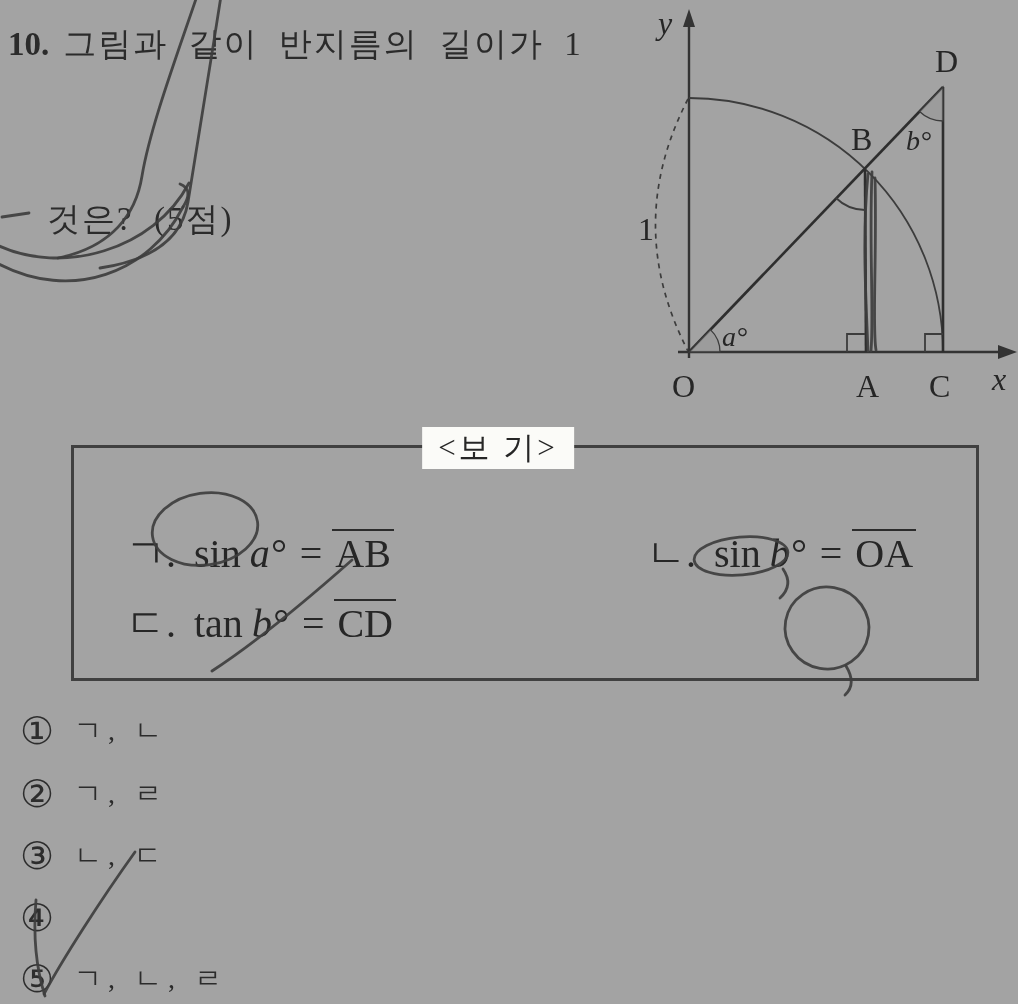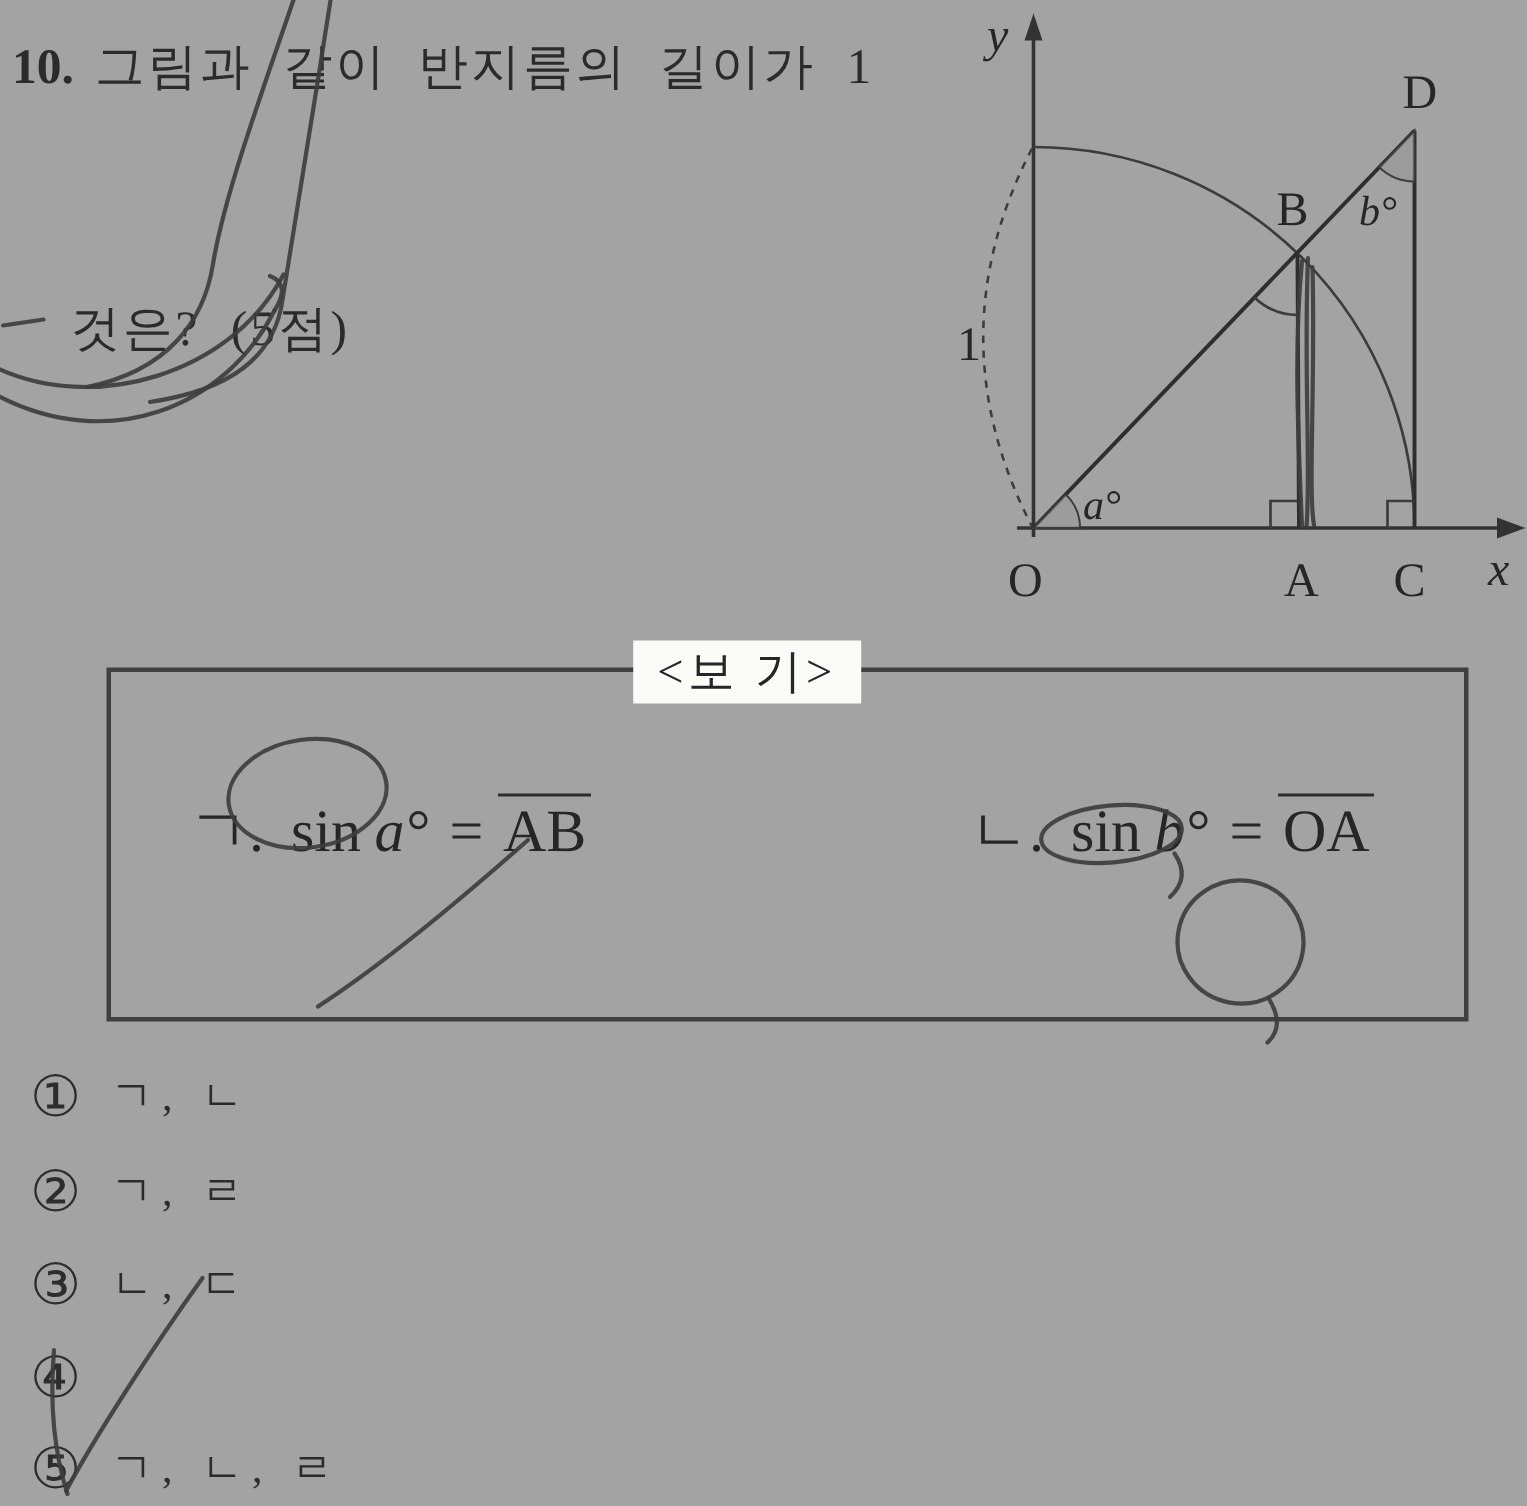--- a/index.html
+++ b/index.html
@@ -92,20 +92,23 @@
 
   <div class="bogi-box">
     <div class="bogi-title">&lt;보 기&gt;</div>
 
     <div class="bogi-item" style="left:52px; top:78px;">
       <span class="tag">ㄱ.</span><span class="fn">sin</span><span class="var">a°</span><span class="eq">=</span><span class="seg">AB</span>
     </div>
     <div class="bogi-item" style="left:572px; top:78px;">
       <span class="tag">ㄴ.</span><span class="fn">sin</span><span class="var">b°</span><span class="eq">=</span><span class="seg">OA</span>
     </div>
+    <div class="bogi-item" style="left:52px; top:148px;">
+      <span class="tag">ㄷ.</span><span class="fn">tan</span><span class="var">b°</span><span class="eq">=</span><span class="seg">CD</span>
+    </div>
   </div>
 
   <div class="choice" style="top:708px;">
     <span class="cnum">①</span>
     <span class="ctext">ㄱ, ㄴ</span>
   </div>
   <div class="choice" style="top:771px;">
     <span class="cnum">②</span>
     <span class="ctext">ㄱ, ㄹ</span>
   </div>

